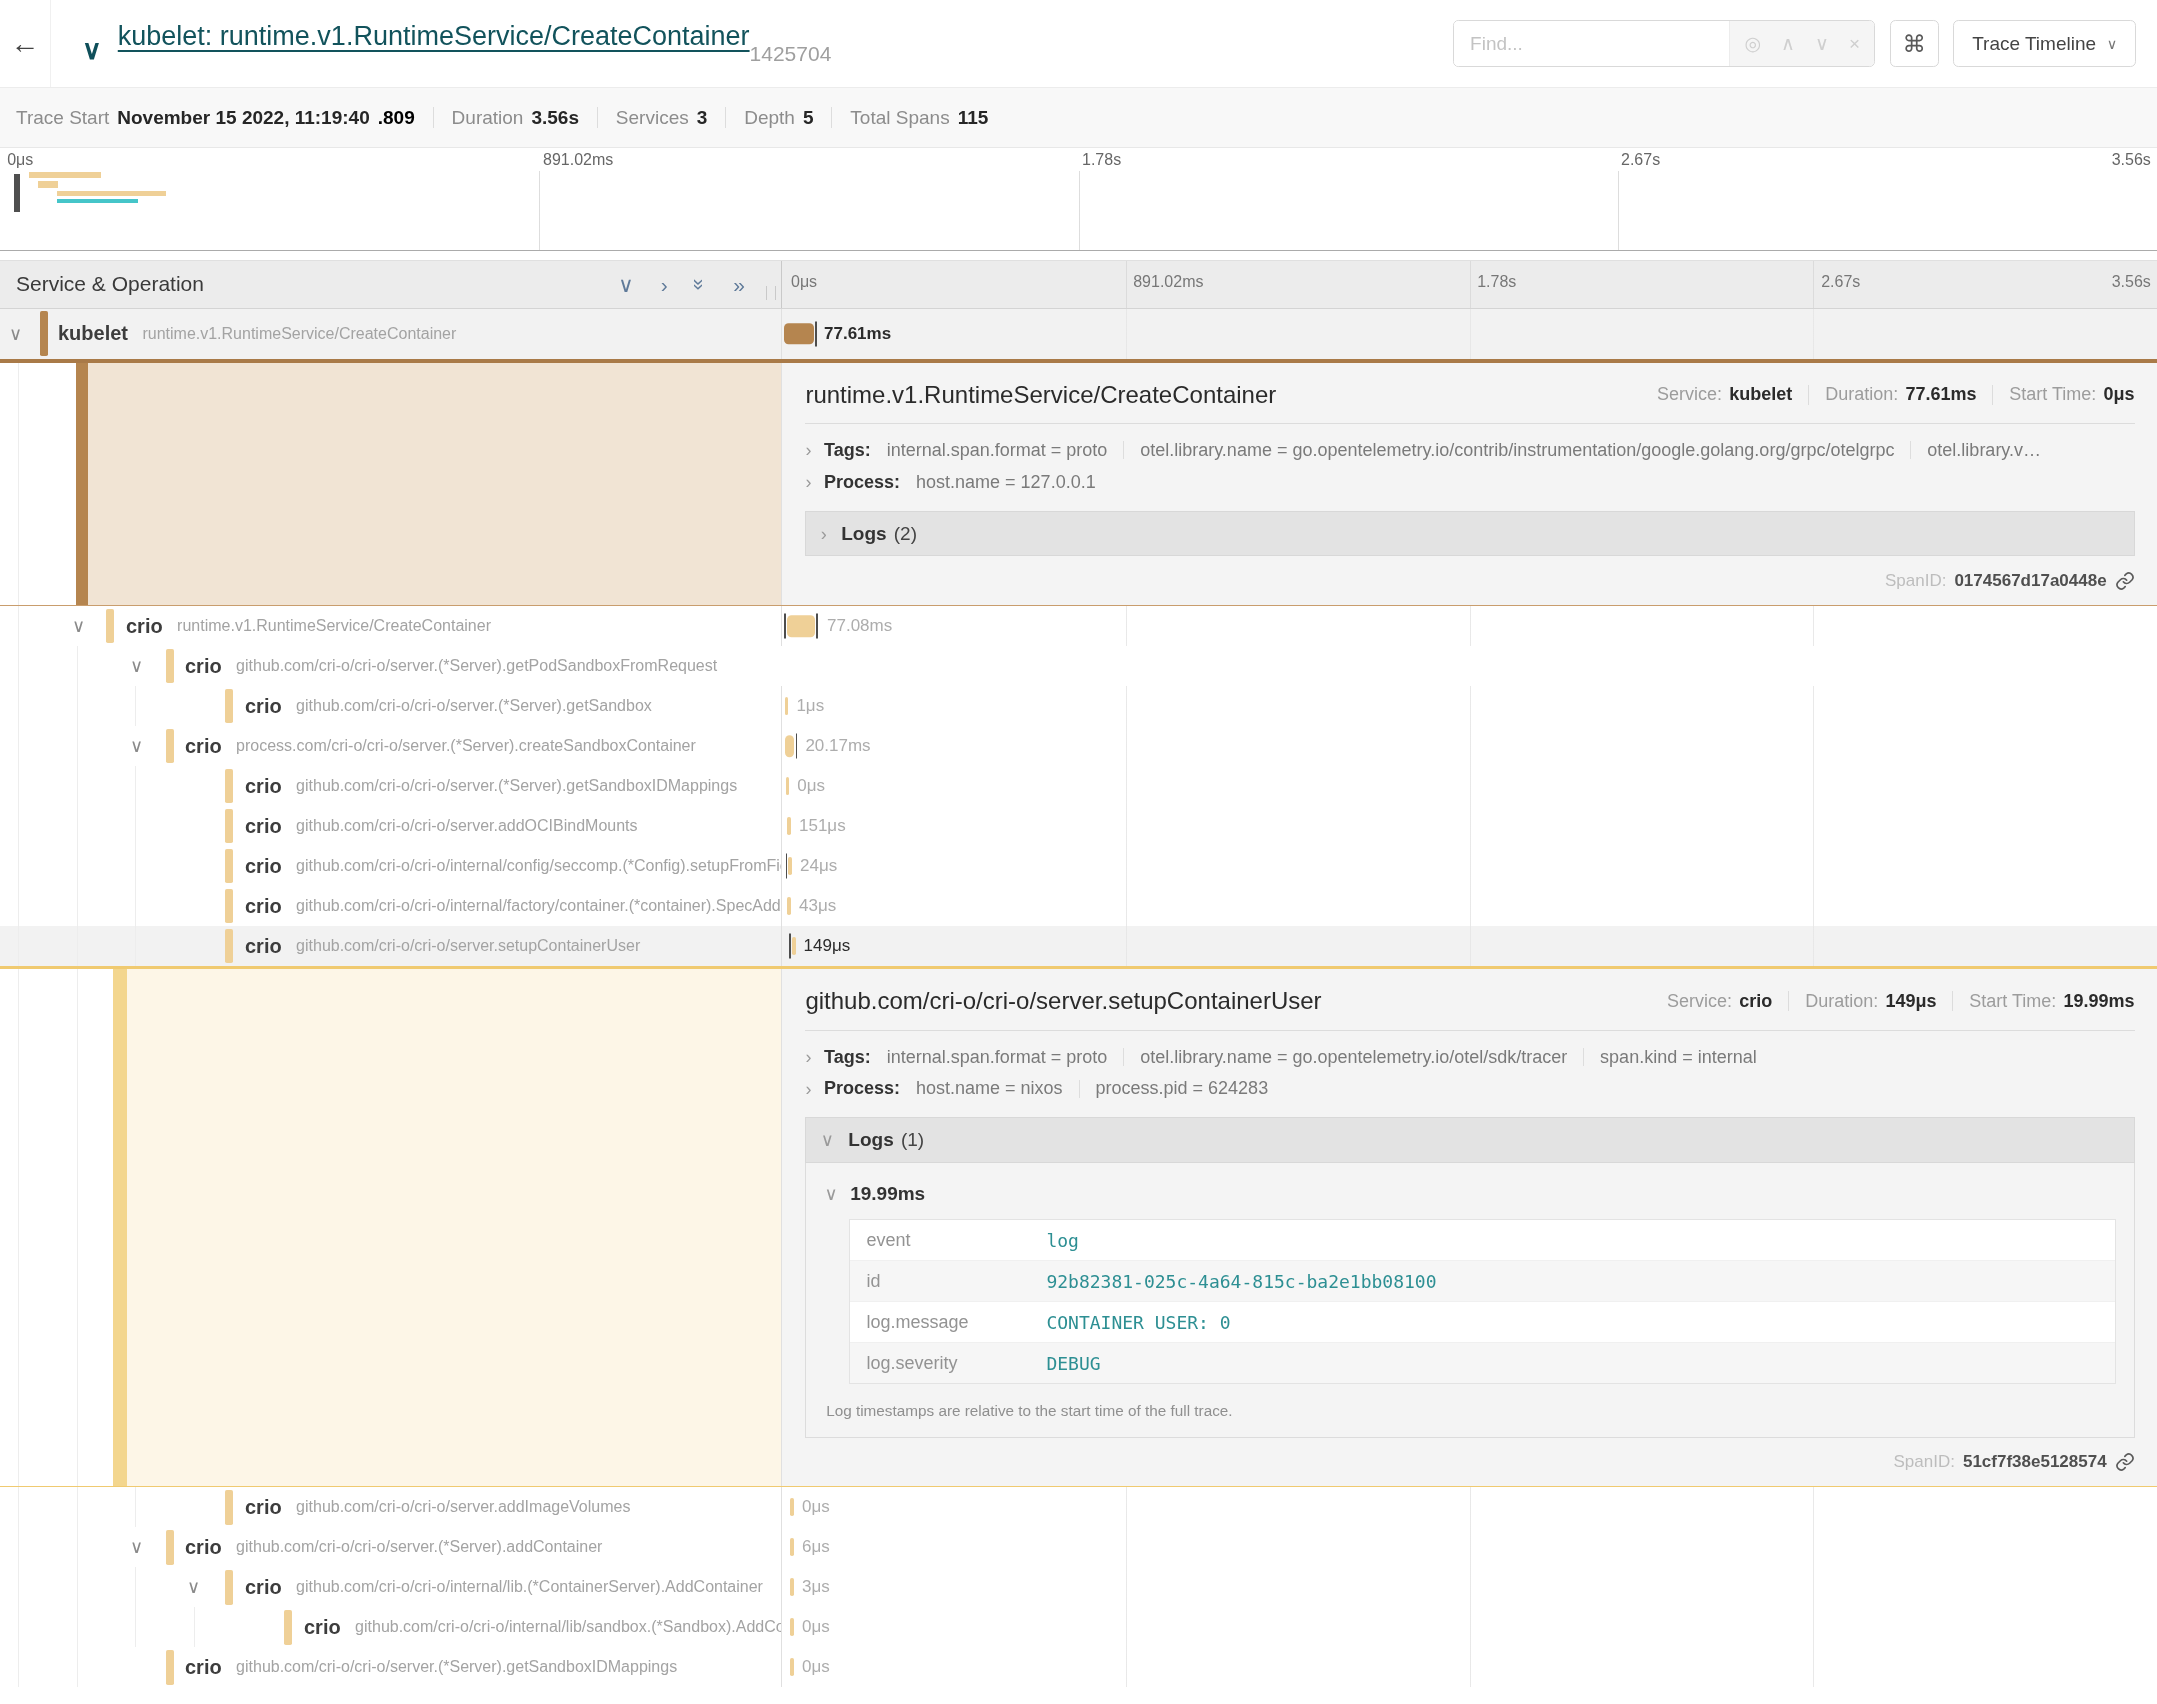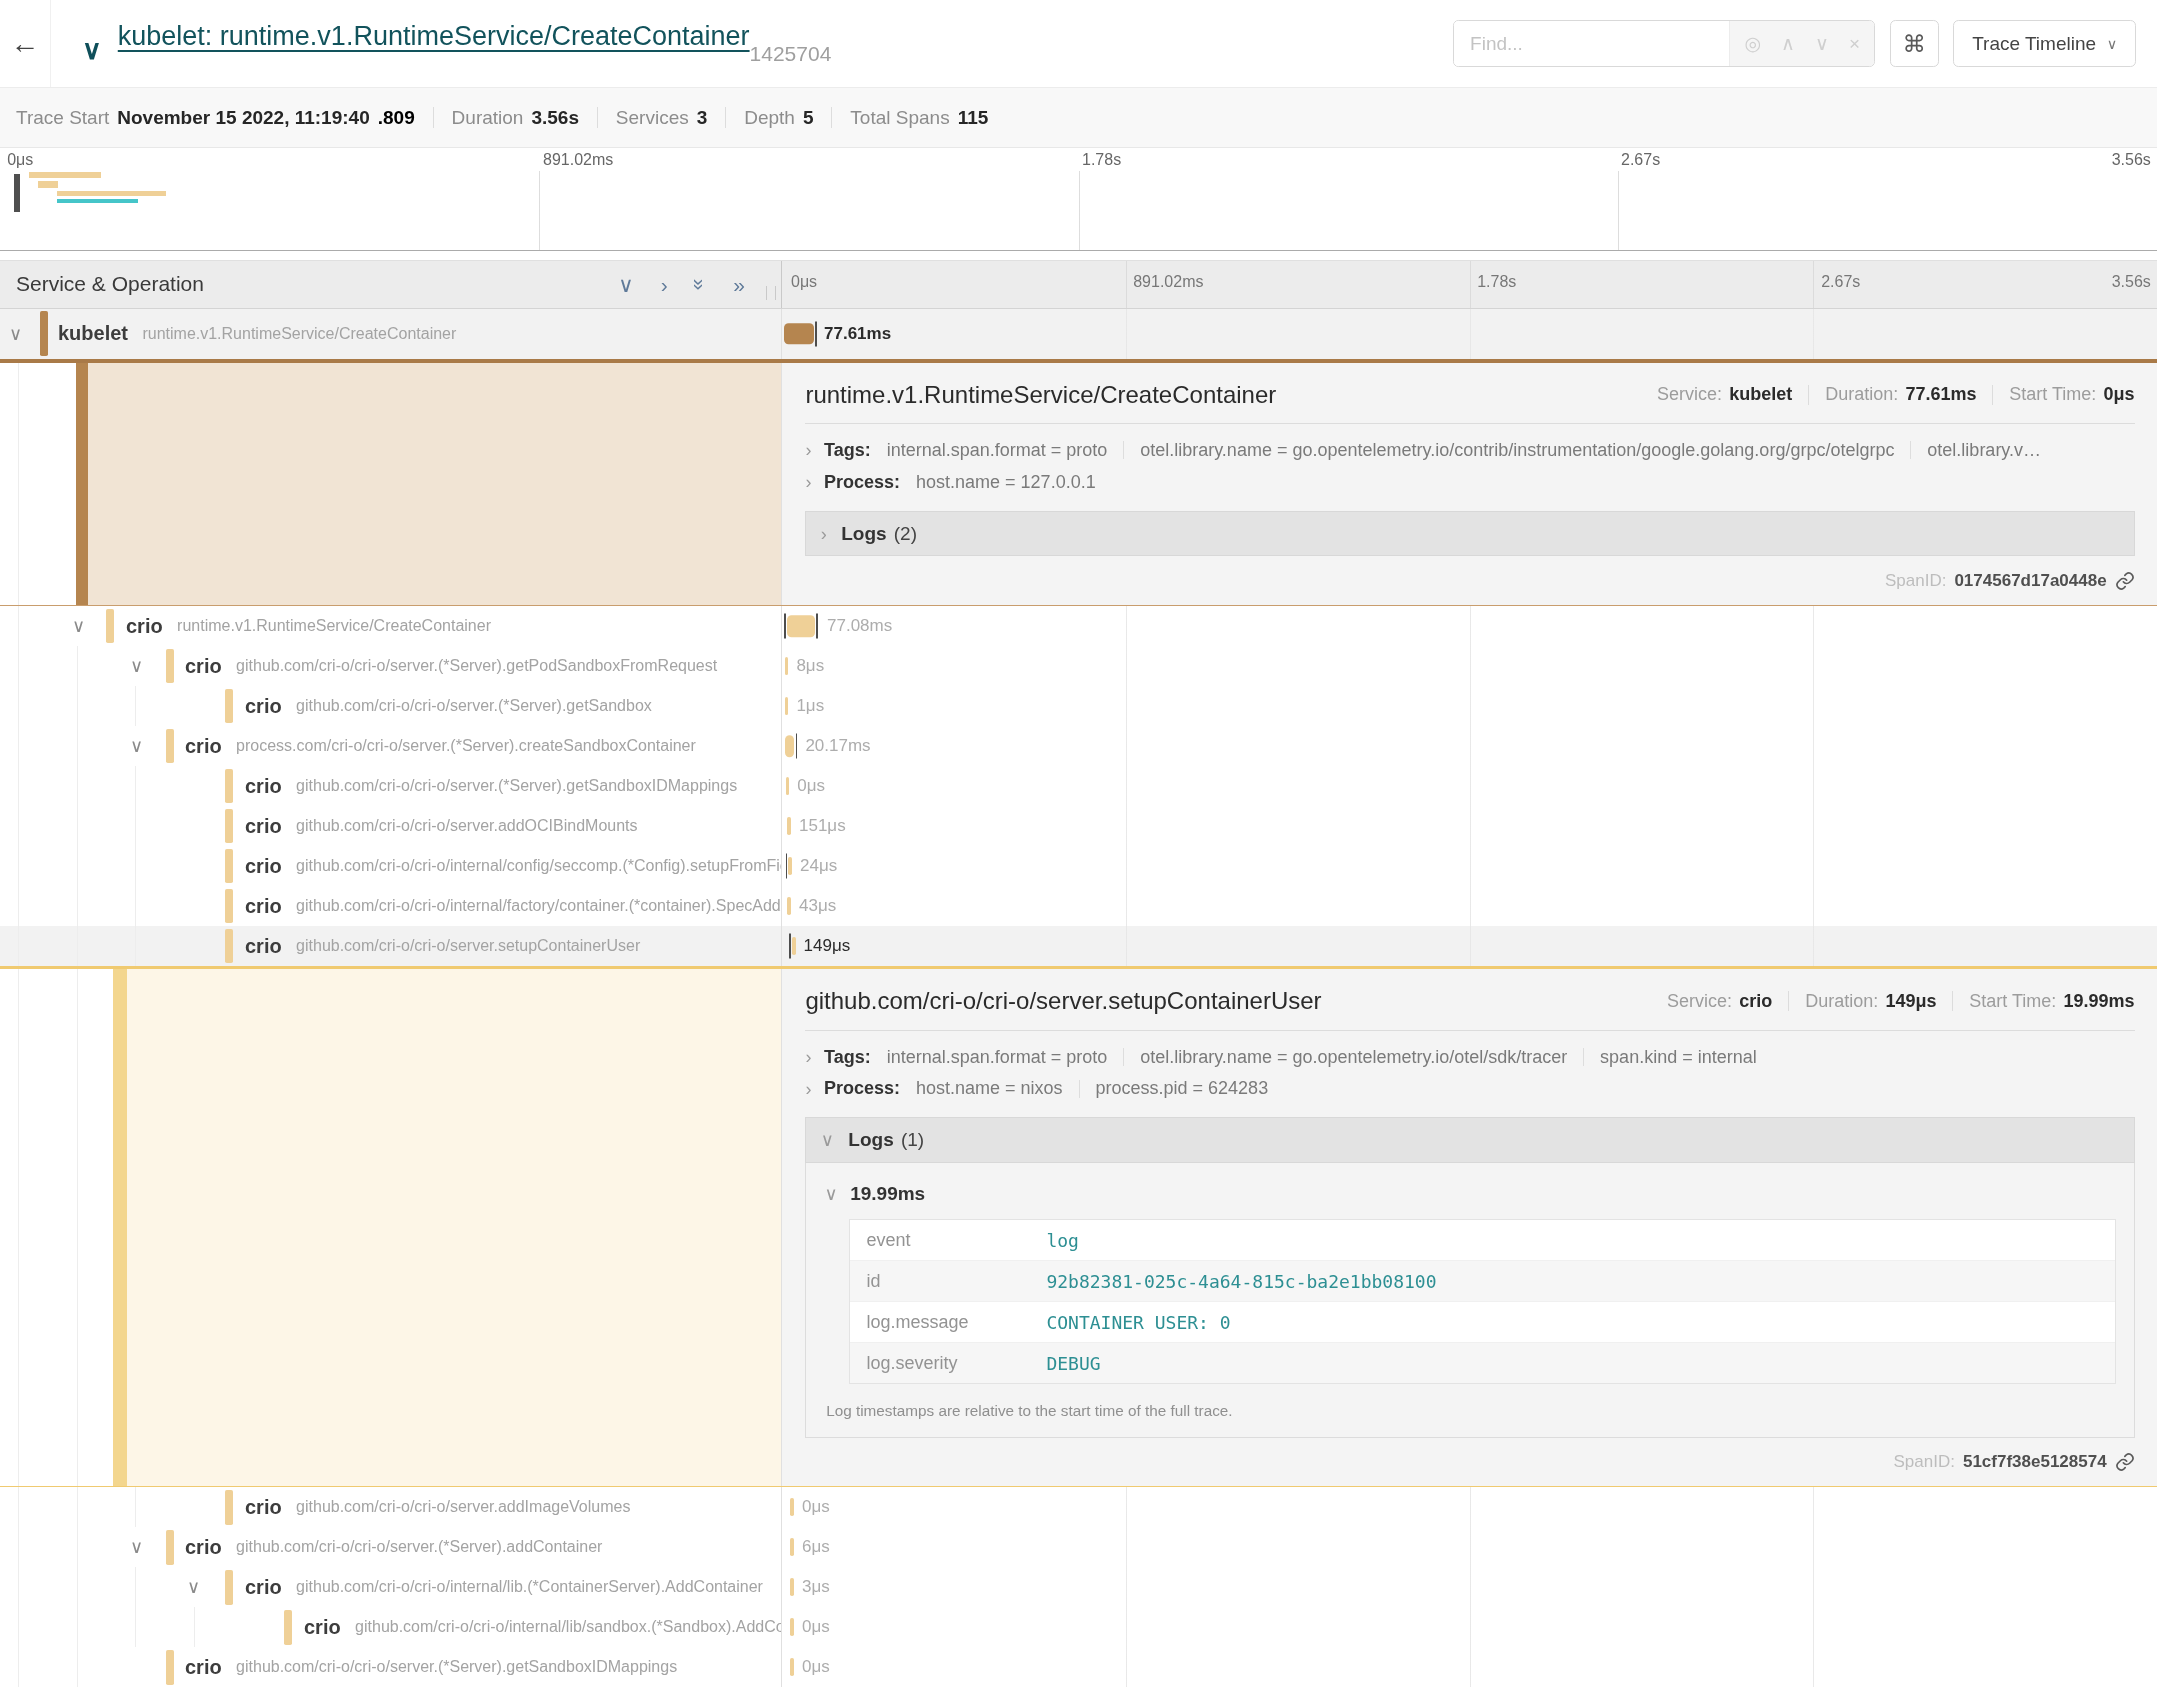--- a/index.html
+++ b/index.html
@@ -280,24 +280,20 @@
 
 <div class="srow">
   <div class="left">
     <i class="g" style="left:18px"></i>
       <i class="g" style="left:77px"></i>
     <span class="chev" style="left:130px">∨</span>
     <i class="cbar" style="left:166px;background:#efd097"></i>
     <span class="svc" style="margin-left:185px">crio</span>
     <span class="op">github.com/cri-o/cri-o/server.(*Server).getPodSandboxFromRequest</span>
   </div>
-  <div class="right">
-    <i class="tbar sl" style="left:2.7px;background:#efd097"></i>
-    <span class="dur" style="left:14.4px">8μs</span>
-  </div>
 </div>
 
 <div class="srow">
   <div class="left">
     <i class="g" style="left:18px"></i>
       <i class="g" style="left:77px"></i>
       <i class="g" style="left:135px"></i>
     <i class="cbar" style="left:225px;background:#efd097"></i>
     <span class="svc" style="margin-left:245px">crio</span>
     <span class="op">github.com/cri-o/cri-o/server.(*Server).getSandbox</span>

